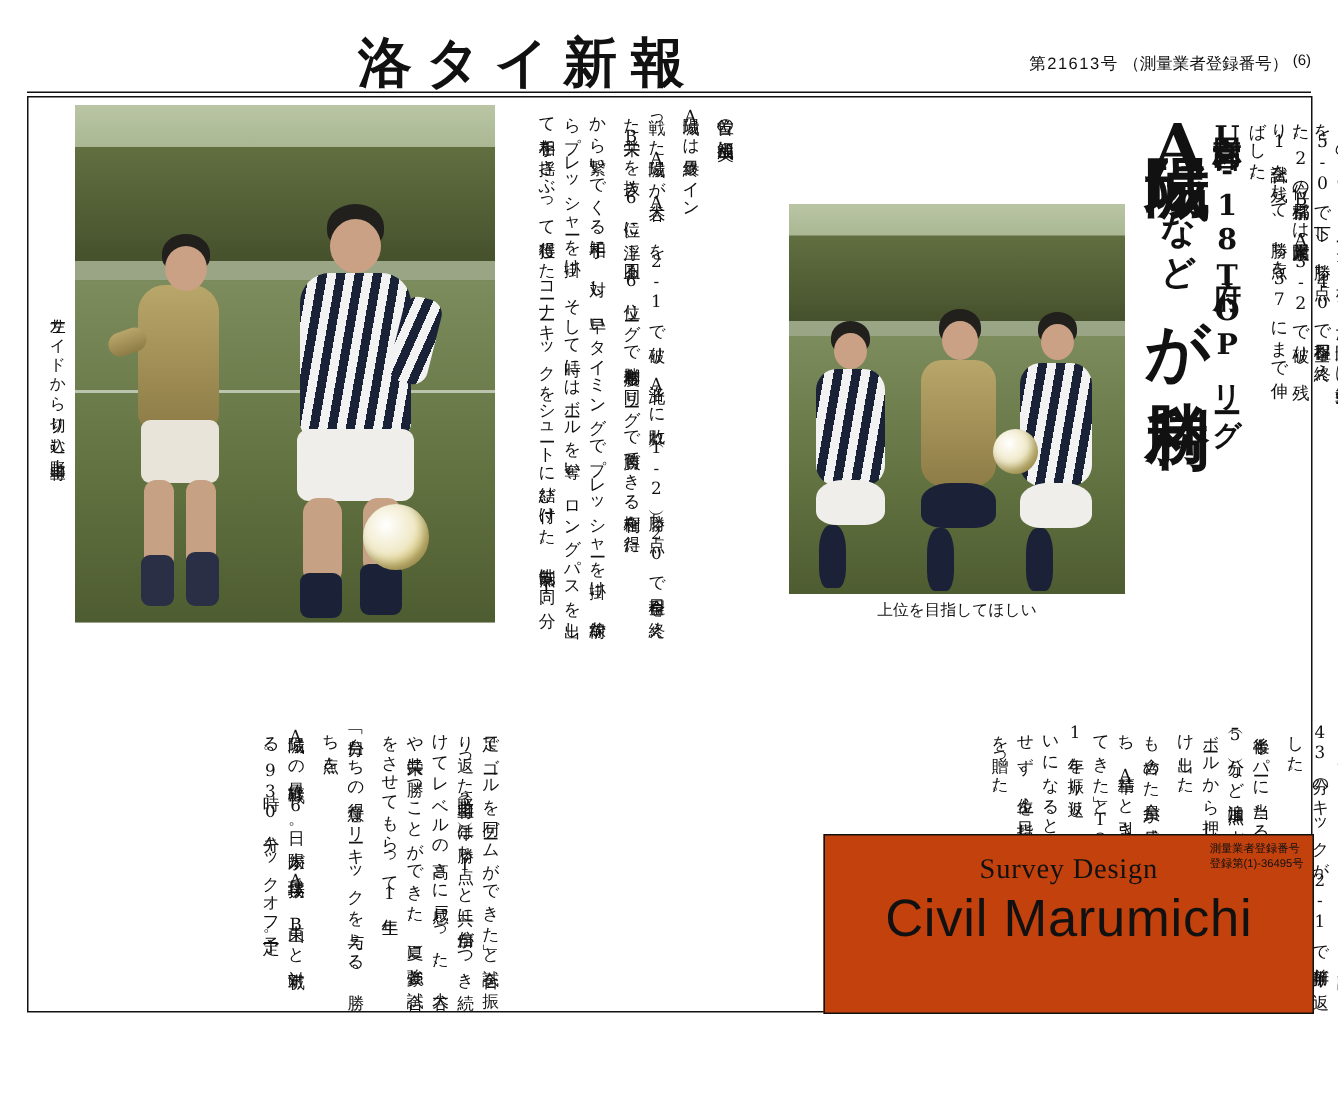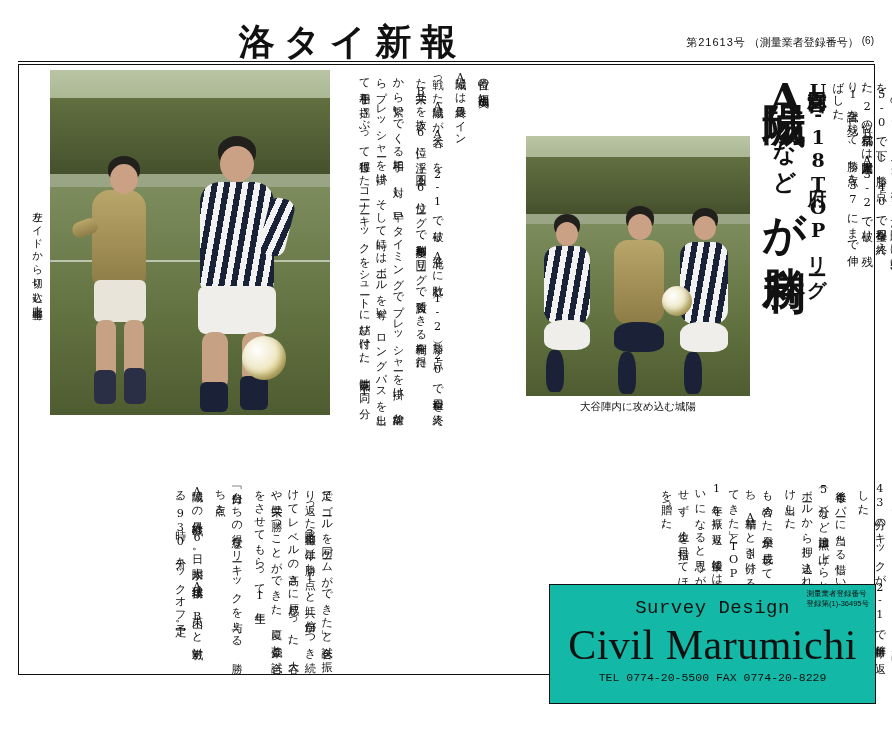--- a/index.html
+++ b/index.html
@@ -253,43 +253,42 @@
   }
 
   
   .ad {
     position: absolute;
     left: 549px;
     top: 556px;
     width: 325px;
     height: 118px;
     border: 1.4px solid #111;
-    background: #14b8a6;
+    background: #c2410c;
     text-align: center;
-    margin-top: 28px;
   }
   .ad-reg {
     position: absolute;
     right: 6px;
     top: 4px;
     font-size: 7.5px;
     line-height: 1.3;
     text-align: left;
     font-family: "Liberation Sans", sans-serif;
   }
   .ad-l1 {
     margin-top: 12px;
     font-size: 19px;
-    font-family: Liberation Mono, monospace;
+    font-family: Liberation Serif, serif;
     letter-spacing: 0.5px;
   }
   .ad-l2 {
     margin-top: 2px;
-    font-size: 42px;
-    font-family: Liberation Serif, serif;
+    font-size: 35px;
+    font-family: Liberation Sans, sans-serif;
     letter-spacing: 0.5px;
   }
   .ad-l3 {
     margin-top: 6px;
     font-size: 13px;
     font-family: "DejaVu Serif", serif;
   }
   .ad-l4 {
     margin-top: 2px;
     font-size: 11.5px;
@@ -405,21 +404,21 @@
       <div class="player sock" style="left:92px; top:216px; width:18px; height:42px;"></div>
 
       <div class="player stripes" style="left:154px; top:106px; width:48px; height:82px; border-radius:14px;"></div>
       <div class="player hair" style="left:166px; top:72px; width:26px; height:22px;"></div>
       <div class="player skin" style="left:168px; top:80px; width:22px; height:24px;"></div>
       <div class="player shorts-w" style="left:154px; top:186px; width:48px; height:30px;"></div>
       <div class="player sock" style="left:158px; top:216px; width:18px; height:42px;"></div>
 
       <div class="ball" style="position:absolute; left:136px; top:150px; width:30px; height:30px;"></div>
     </div>
-    <div class="cap-sub">大谷陣内に攻め込む城陽</div>
+    <div class="cap-sub">上位を目指してほしい</div>
 
     <div class="vcols right-text">
       <div class="vcol">も含めた全員が成長して自信を深め、先輩Aに勝ち、精華Aと引き分けるごとに「いけてきた」とTOPリーグで戦った1年を振り返り、後輩には「来年度は　強子チームが来戦いになると思うが、残ることに満足せず、上位を目指してほしい」とエールを贈った。</div>
       <div class="vcol">後半もパーに当たる惜しいシュートを放つ（5分）など追加点は上げられず、ロングボールから押し込まれエリア際で引き分け出した。</div>
       <div class="vcol">右サイドを相手陣内ゴールライン際まで進入した中員の折り返しがGKのファンブルを誘い、ネットを揺らした。18分にロングボールから抜け出されてシュートを許すが、GK丸川（2年）がしっかり弾き出した。直前のファールでベースを奪われ29分に同点ゴールを許すなど終盤までロングスローやコーナーキックでチャンスを誘発。43分のキックが2-1で前半折り返した。</div>
     </div>
 
     <div class="vcols lower-text">
       <div class="vcol">城陽Aの最終戦は6日。太陽が丘球技場A、東山Bと対戦する。9時30分キックオフ予定。</div>
       <div class="vcol">「自分たちの得意なリーキックを与える、勝ち点を。</div>
@@ -428,16 +427,15 @@
 
   </div>
 
   <div class="ad">
     <div class="ad-reg">
       <div>測量業者登録番号</div>
       <div>登録第(1)-36495号</div>
     </div>
     <div class="ad-l1">Survey Design</div>
     <div class="ad-l2">Civil Marumichi</div>
-    <div class="ad-l4">TEL 0774-20-5500 FAX 0774-20-8229</div>
   </div>
 
 </div>
 
 </body></html>

